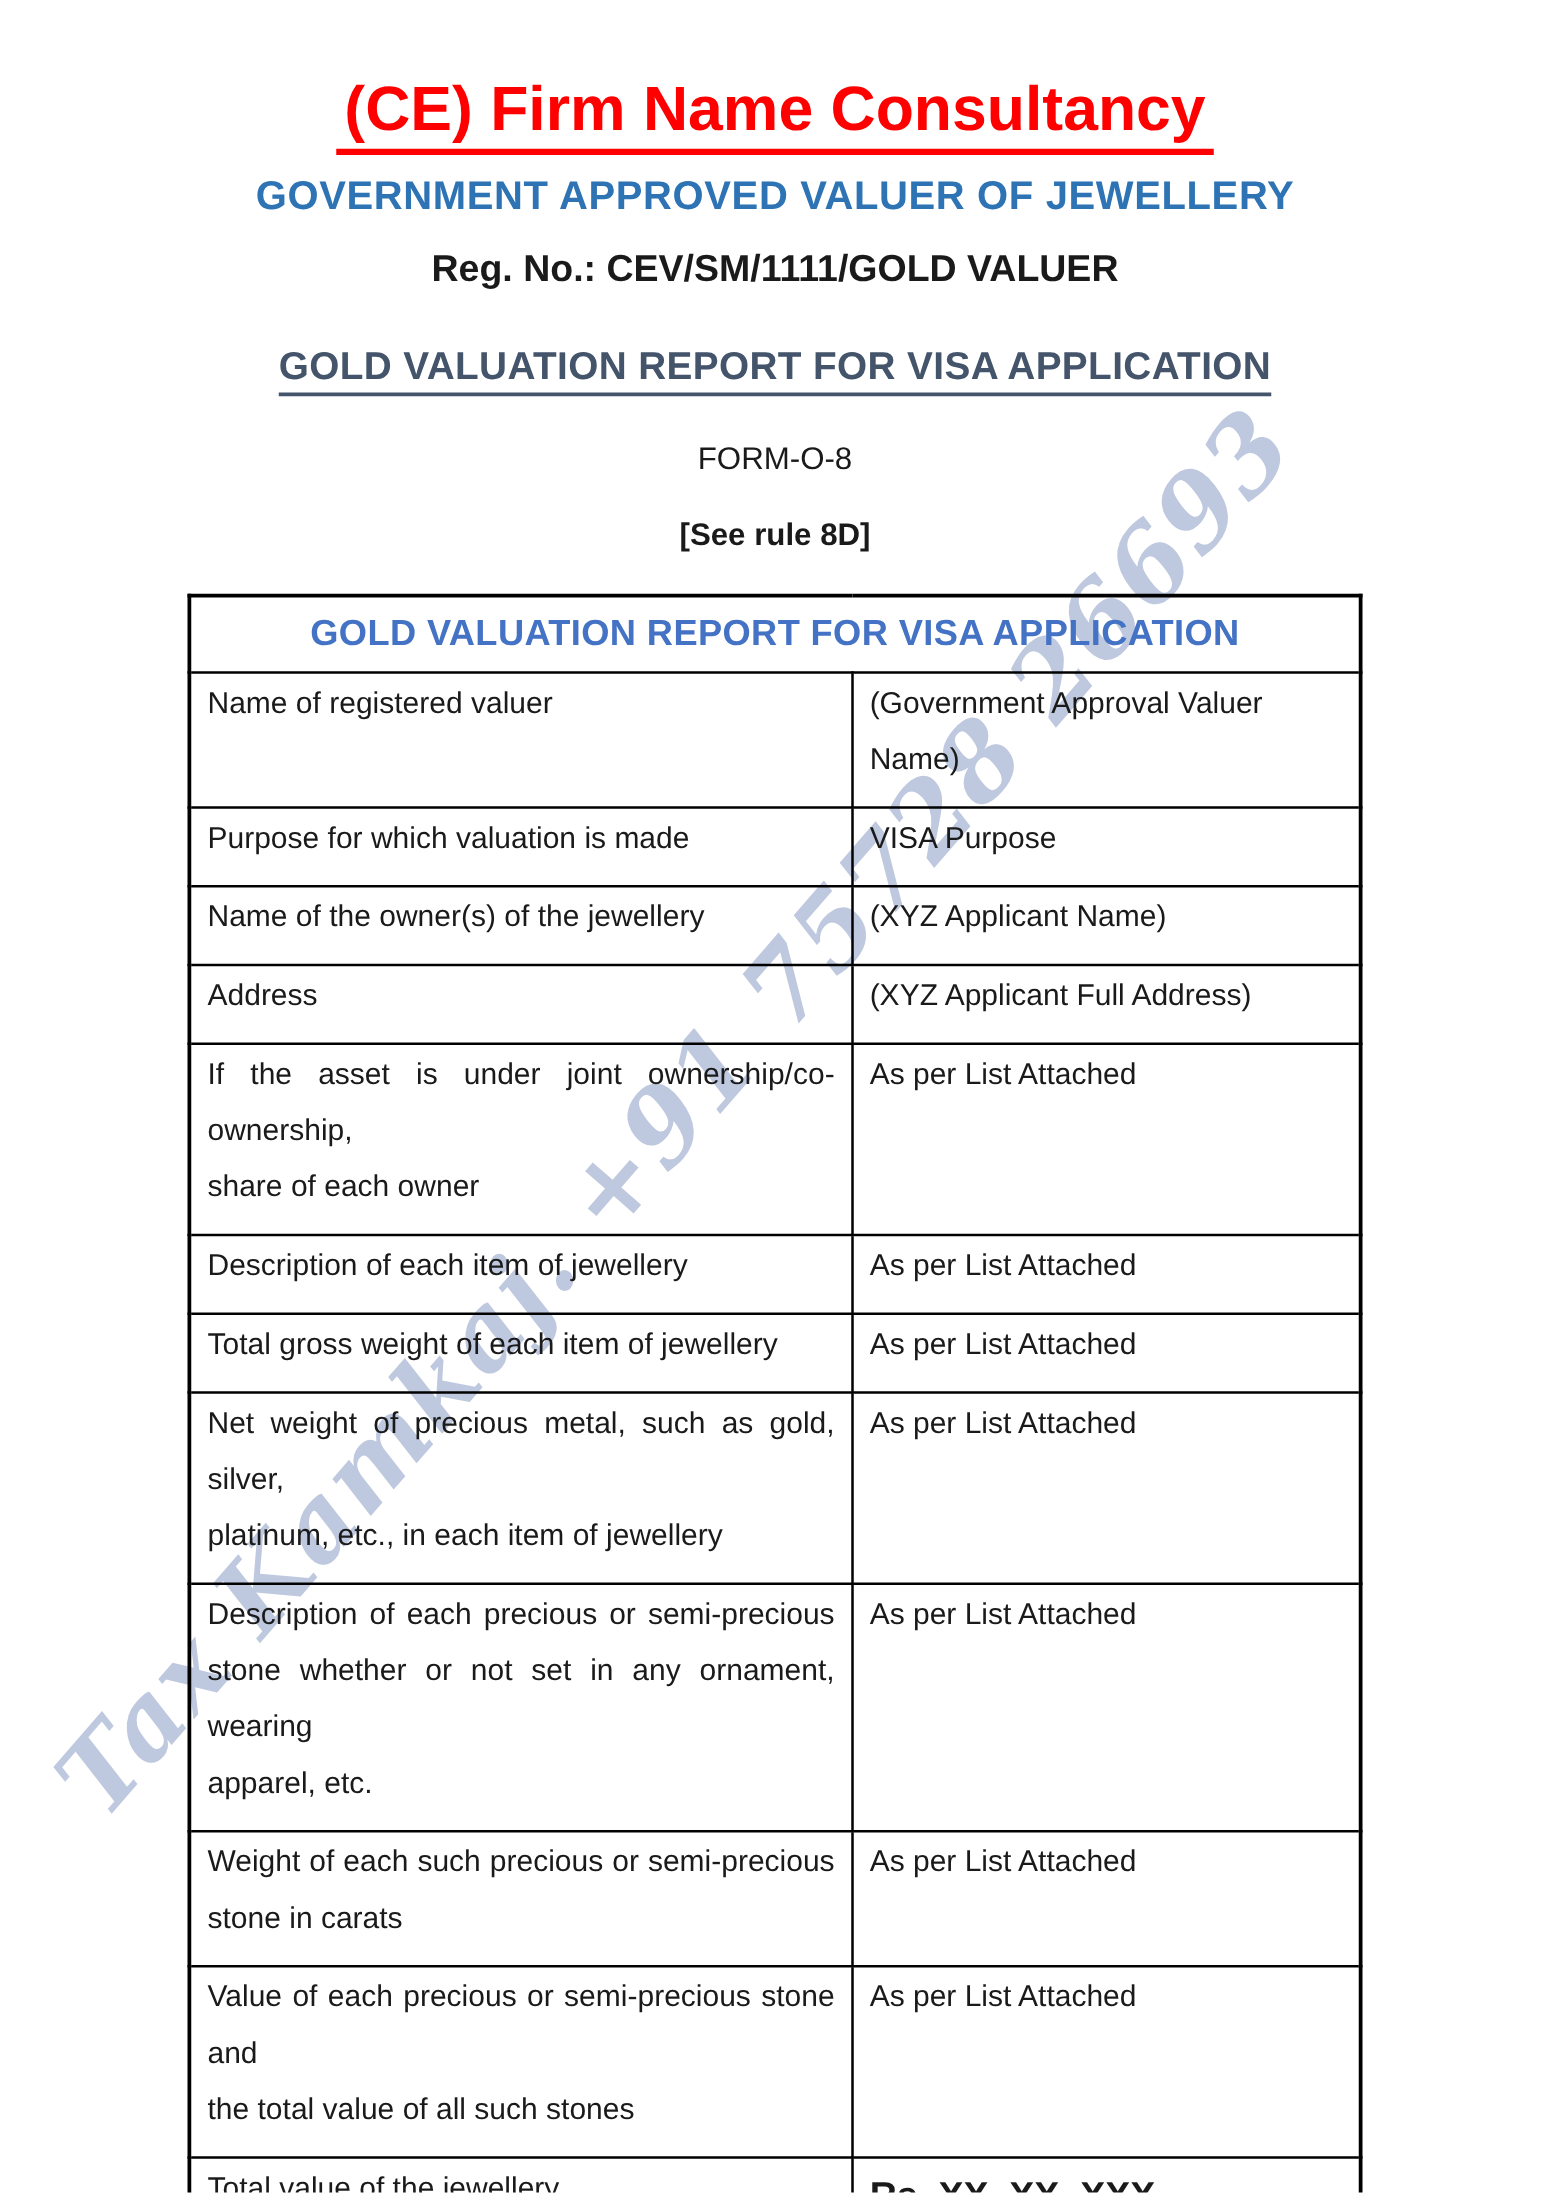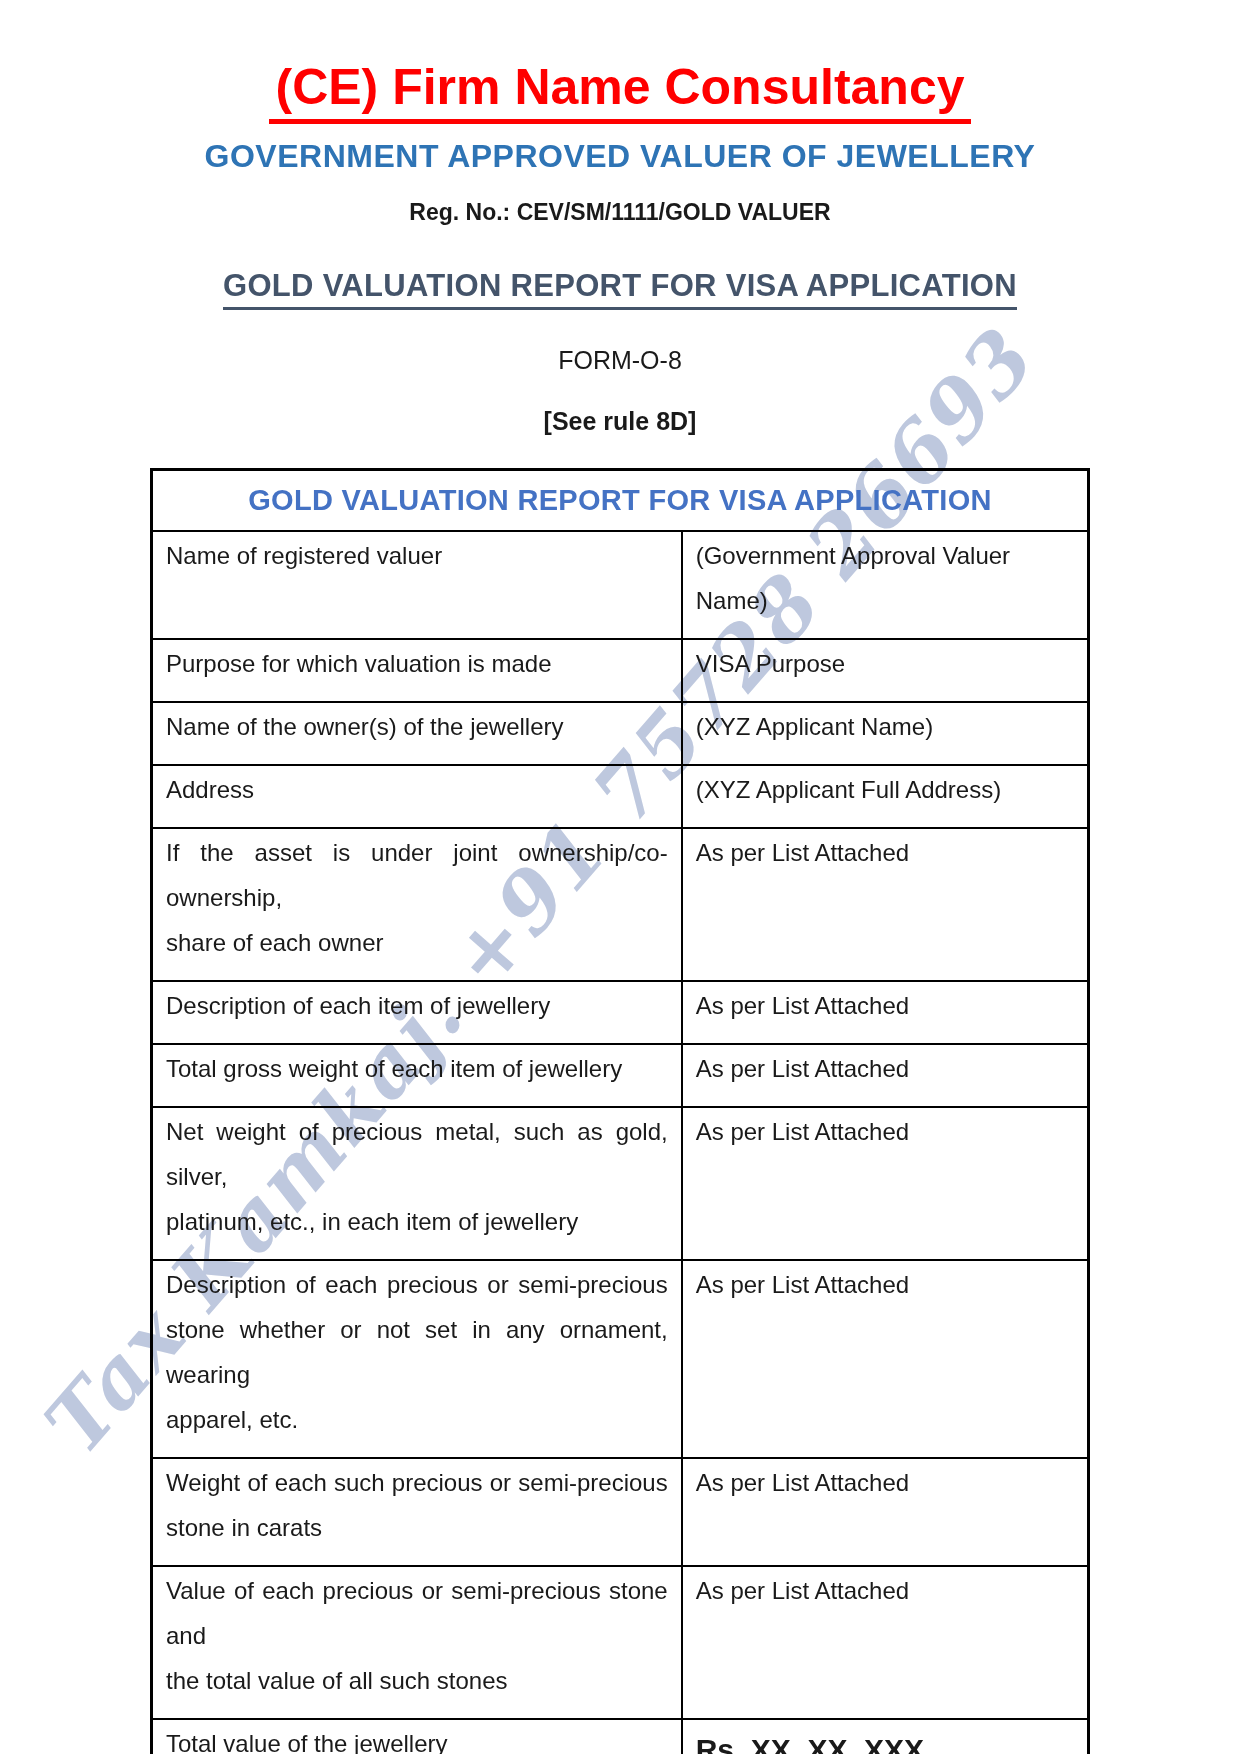--- a/index.html
+++ b/index.html
@@ -53,21 +53,21 @@
   }
   .subtitle {
     margin-top: 14px;
     font-size: 32px;
     font-weight: bold;
     color: var(--subtitle-blue, #2e74b5);
     letter-spacing: 0.5px;
   }
   .reg-no {
     margin-top: 24px;
-    font-size: 23px;
+    font-size: 30px;
     font-weight: bold;
     color: #1a1a1a;
   }
   .doc-title-wrap { margin-top: 42px; text-align: center; }
   .doc-title {
     display: inline-block;
     font-size: 31px;
     font-weight: bold;
     color: var(--title-slate, #44546a);
     border-bottom: 3px solid var(--title-slate, #44546a);

